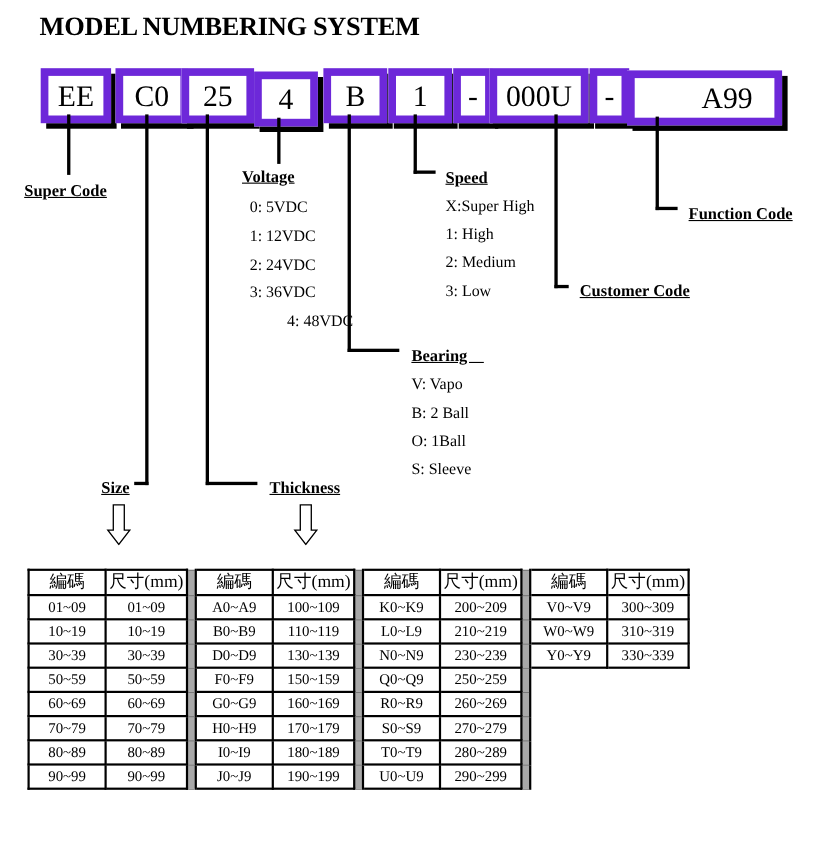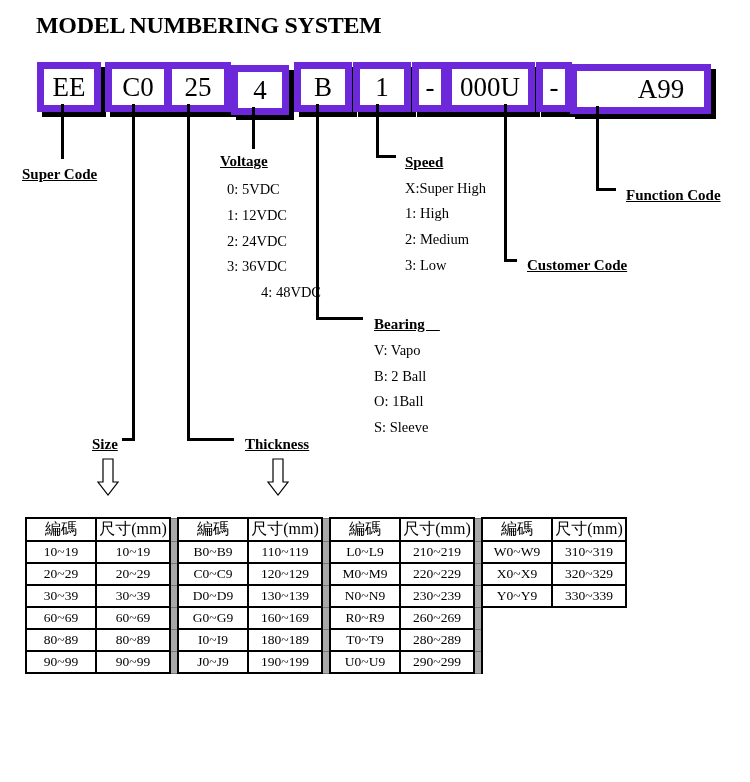--- a/index.html
+++ b/index.html
@@ -95,72 +95,98 @@
         <td class="c">編碼</td>
         <td class="s">尺寸(mm)</td>
         <td class="sep"></td>
         <td class="c">編碼</td>
         <td class="s">尺寸(mm)</td>
         <td class="sep"></td>
         <td class="c">編碼</td>
         <td class="s">尺寸(mm)</td>
       </tr>
       <tr>
+        <td class="c">01~09</td>
+        <td class="s">01~09</td>
+        <td class="sep"></td>
+        <td class="c">A0~A9</td>
+        <td class="s">100~109</td>
+        <td class="sep"></td>
+        <td class="c">K0~K9</td>
+        <td class="s">200~209</td>
+        <td class="sep"></td>
+        <td class="c">V0~V9</td>
+        <td class="s">300~309</td>
+      </tr>
+      <tr>
         <td class="c">10~19</td>
         <td class="s">10~19</td>
         <td class="sep"></td>
         <td class="c">B0~B9</td>
         <td class="s">110~119</td>
         <td class="sep"></td>
         <td class="c">L0~L9</td>
         <td class="s">210~219</td>
         <td class="sep"></td>
         <td class="c">W0~W9</td>
         <td class="s">310~319</td>
       </tr>
       <tr>
-        <td class="c">20~29</td>
-        <td class="s">20~29</td>
-        <td class="sep"></td>
-        <td class="c">C0~C9</td>
-        <td class="s">120~129</td>
-        <td class="sep"></td>
-        <td class="c">M0~M9</td>
-        <td class="s">220~229</td>
-        <td class="sep"></td>
-        <td class="c">X0~X9</td>
-        <td class="s">320~329</td>
-      </tr>
-      <tr>
         <td class="c">30~39</td>
         <td class="s">30~39</td>
         <td class="sep"></td>
         <td class="c">D0~D9</td>
         <td class="s">130~139</td>
         <td class="sep"></td>
         <td class="c">N0~N9</td>
         <td class="s">230~239</td>
         <td class="sep"></td>
         <td class="c">Y0~Y9</td>
         <td class="s">330~339</td>
       </tr>
       <tr>
+        <td class="c">50~59</td>
+        <td class="s">50~59</td>
+        <td class="sep"></td>
+        <td class="c">F0~F9</td>
+        <td class="s">150~159</td>
+        <td class="sep"></td>
+        <td class="c">Q0~Q9</td>
+        <td class="s">250~259</td>
+        <td class="sep"></td>
+        <td class="blank2"></td>
+        <td class="blank2"></td>
+      </tr>
+      <tr>
         <td class="c">60~69</td>
         <td class="s">60~69</td>
         <td class="sep"></td>
         <td class="c">G0~G9</td>
         <td class="s">160~169</td>
         <td class="sep"></td>
         <td class="c">R0~R9</td>
         <td class="s">260~269</td>
         <td class="sep"></td>
         <td class="blank2"></td>
         <td class="blank2"></td>
       </tr>
       <tr>
+        <td class="c">70~79</td>
+        <td class="s">70~79</td>
+        <td class="sep"></td>
+        <td class="c">H0~H9</td>
+        <td class="s">170~179</td>
+        <td class="sep"></td>
+        <td class="c">S0~S9</td>
+        <td class="s">270~279</td>
+        <td class="sep"></td>
+        <td class="blank2"></td>
+        <td class="blank2"></td>
+      </tr>
+      <tr>
         <td class="c">80~89</td>
         <td class="s">80~89</td>
         <td class="sep"></td>
         <td class="c">I0~I9</td>
         <td class="s">180~189</td>
         <td class="sep"></td>
         <td class="c">T0~T9</td>
         <td class="s">280~289</td>
         <td class="sep"></td>
         <td class="blank2"></td>

